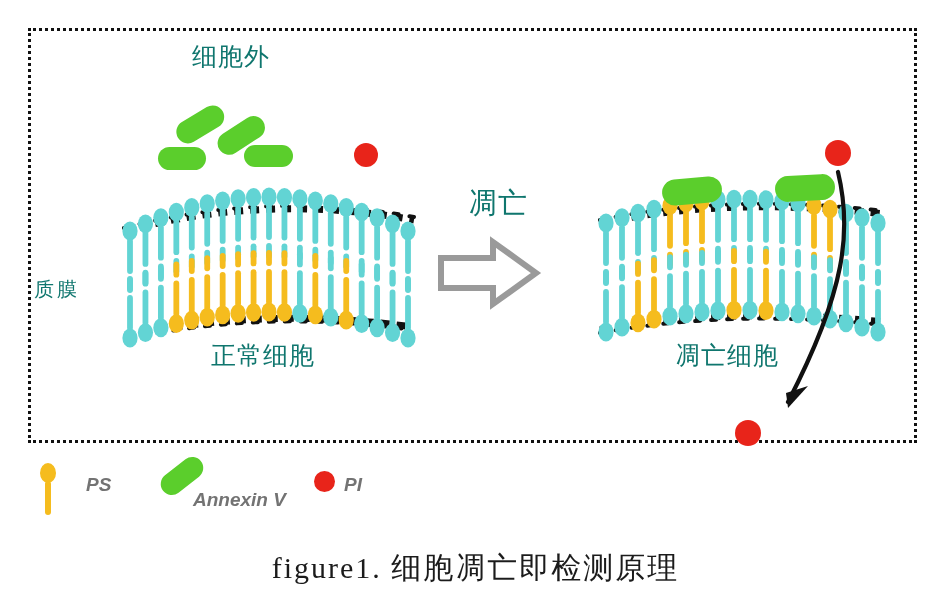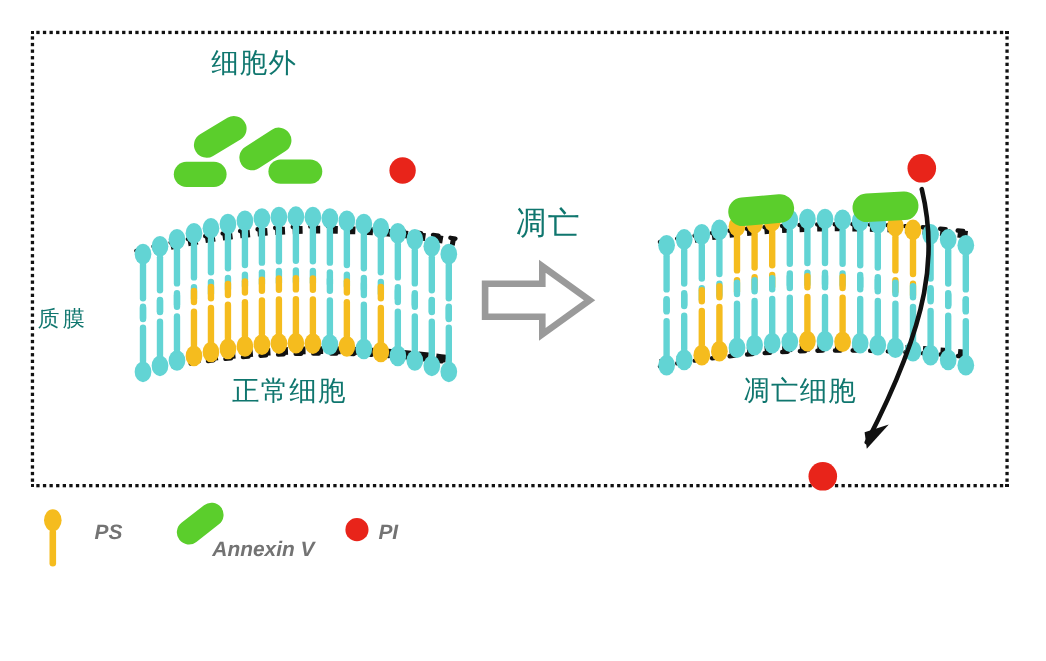--- a/index.html
+++ b/index.html
@@ -222,14 +222,15 @@
 
     <div class="legend-capsule" style="background:#5BCE2C;"></div>
 
     <div class="legend-text" id="legend-annexin-text">Annexin V</div>
 
     <div class="legend-circle" style="background:#E8241A;"></div>
 
     <div class="legend-text" id="legend-pi-text">PI</div>
   </div>
 
+  <div id="caption" class="cn">figure1. 细胞凋亡即检测原理</div>
 
 </div>
 
 </body></html>

